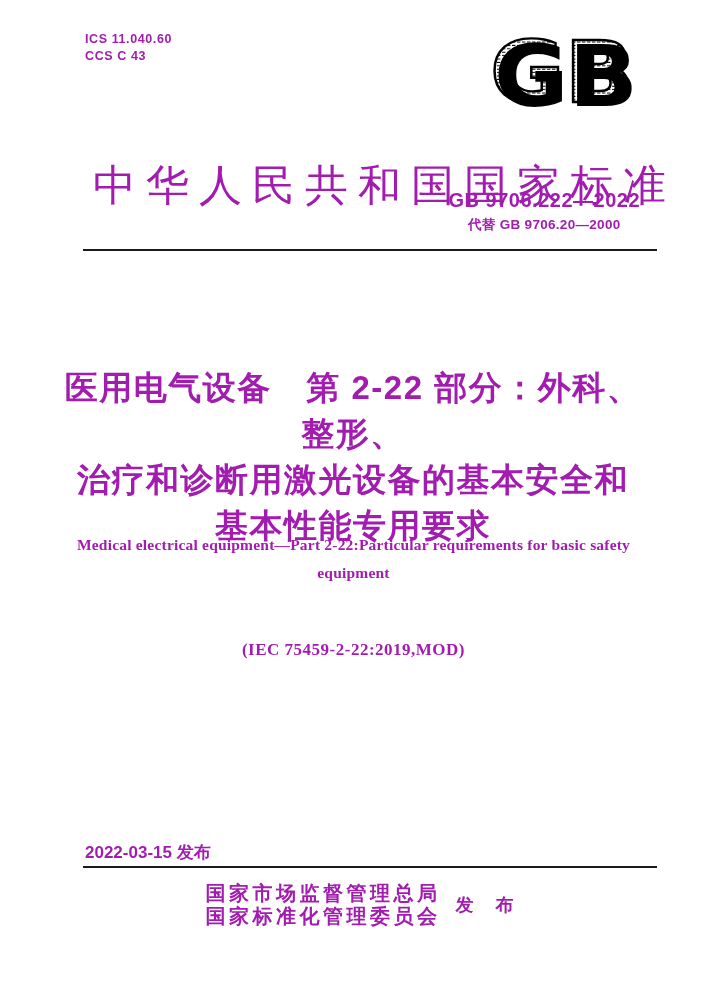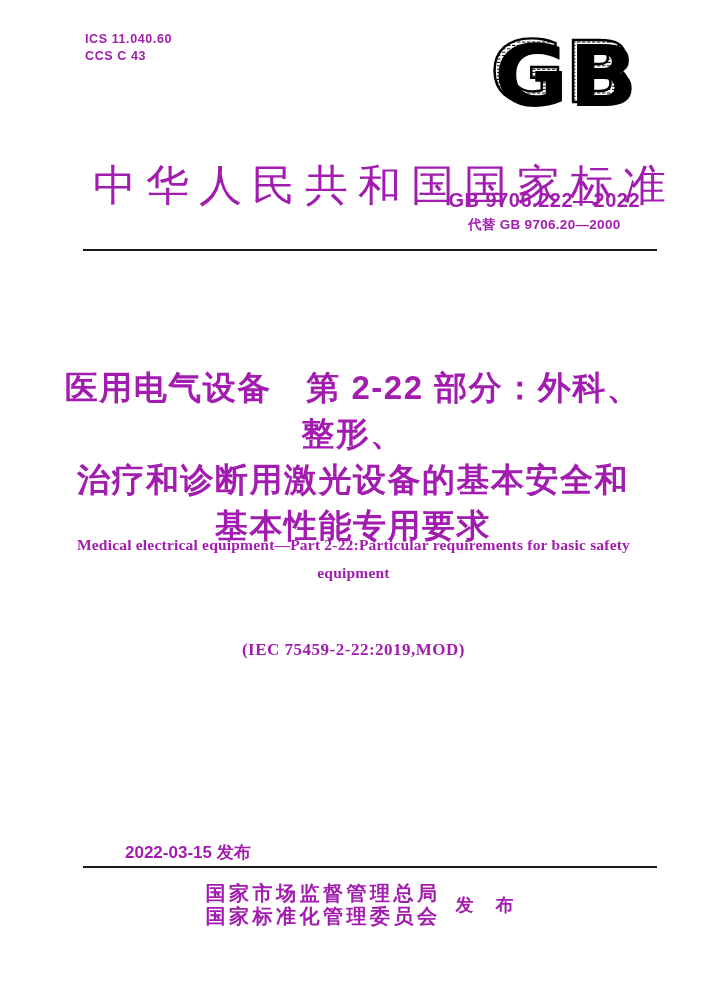--- a/index.html
+++ b/index.html
@@ -99,21 +99,20 @@
 
   
   .dates-row {
     position: absolute;
     left: 85px; top: 841px; width: 570px;
     display: flex;
     justify-content: space-between;
     font-family: "Liberation Sans", "DejaVu Sans", sans-serif;
     font-weight: bold;
     font-size: 17px;
-    margin-left: 40px;
   }
 
   
   .publisher {
     position: absolute;
     left: 0; top: 882px; width: 707px;
     display: flex;
     justify-content: center;
     align-items: center;
     gap: 15px;

